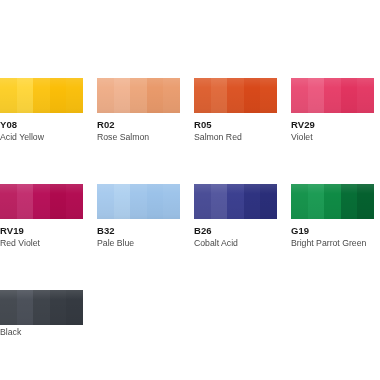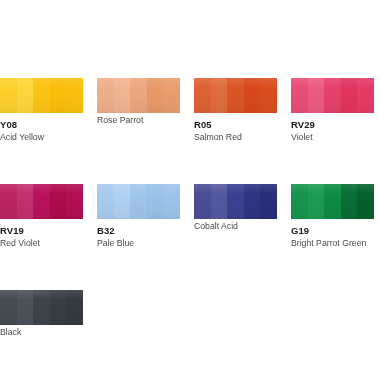--- a/index.html
+++ b/index.html
@@ -103,21 +103,22 @@
         <div class="name">Acid Yellow</div>
       </div>
       <div class="swatch-cell">
         <div class="swatch" style="background: rgb(237, 168, 126);">
           <div class="band" style="background: rgb(239, 175, 138);"></div>
           <div class="band" style="background: rgb(241, 181, 147);"></div>
           <div class="band" style="background: rgb(237, 168, 126);"></div>
           <div class="band" style="background: rgb(233, 154, 107);"></div>
           <div class="band" style="background: rgb(234, 158, 113);"></div>
         </div>
-        <div class="name">Rose Parrot</div>
+        <div class="code">R02</div>
+        <div class="name">Rose Salmon</div>
       </div>
       <div class="swatch-cell">
         <div class="swatch" style="background: rgb(221, 85, 38);">
           <div class="band" style="background: rgb(222, 98, 51);"></div>
           <div class="band" style="background: rgb(225, 108, 62);"></div>
           <div class="band" style="background: rgb(220, 85, 38);"></div>
           <div class="band" style="background: rgb(216, 73, 26);"></div>
           <div class="band" style="background: rgb(218, 78, 30);"></div>
         </div>
         <div class="code">R05</div>
@@ -157,20 +158,21 @@
         <div class="name">Pale Blue</div>
       </div>
       <div class="swatch-cell">
         <div class="swatch" style="background: rgb(58, 62, 140);">
           <div class="band" style="background: rgb(75, 78, 151);"></div>
           <div class="band" style="background: rgb(85, 88, 159);"></div>
           <div class="band" style="background: rgb(60, 64, 144);"></div>
           <div class="band" style="background: rgb(47, 51, 129);"></div>
           <div class="band" style="background: rgb(42, 46, 121);"></div>
         </div>
+        <div class="code">B26</div>
         <div class="name">Cobalt Acid</div>
       </div>
       <div class="swatch-cell">
         <div class="swatch" style="background: rgb(14, 138, 68);">
           <div class="band" style="background: rgb(23, 148, 77);"></div>
           <div class="band" style="background: rgb(29, 156, 85);"></div>
           <div class="band" style="background: rgb(15, 139, 69);"></div>
           <div class="band" style="background: rgb(7, 110, 54);"></div>
           <div class="band" style="background: rgb(5, 97, 47);"></div>
         </div>

